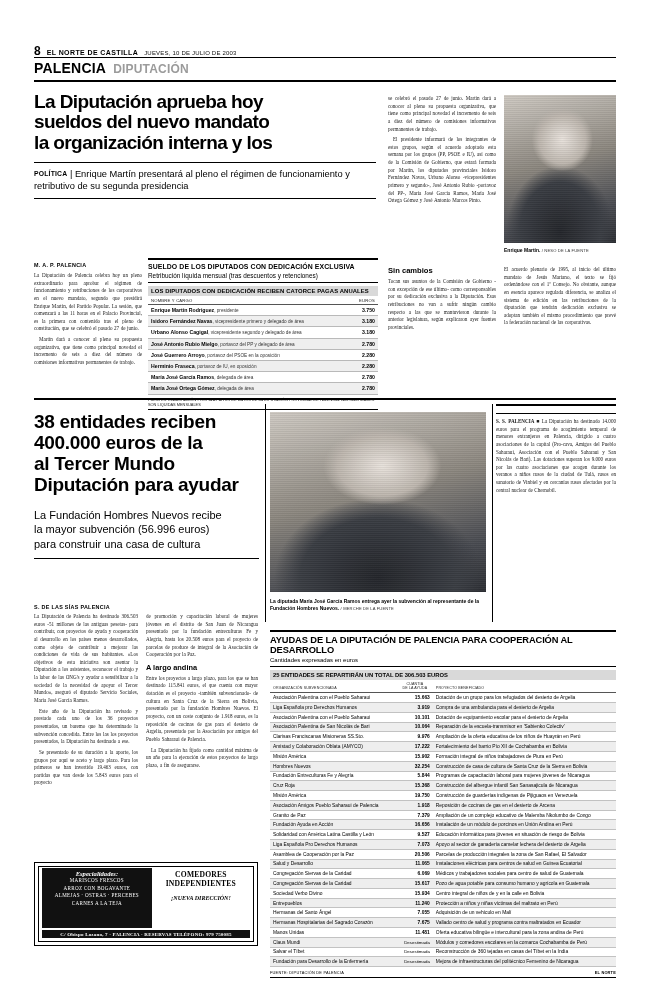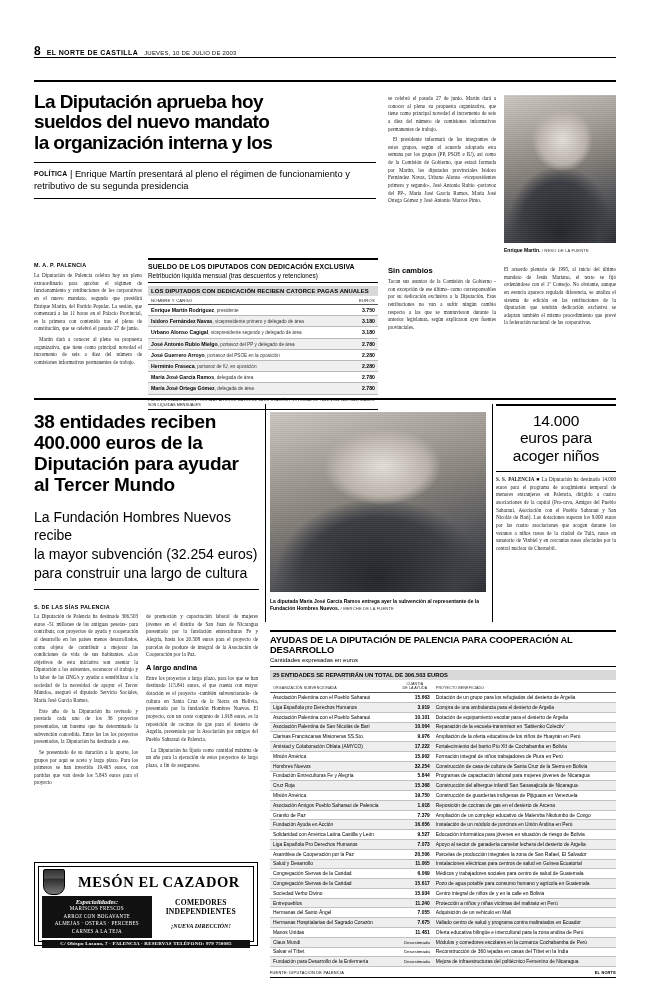--- a/index.html
+++ b/index.html
@@ -72,21 +72,21 @@
   .ib-foot{font-family:"Liberation Sans",sans-serif;font-size:3.9px;line-height:1.35;margin-top:2px;color:#222;}
   .ib-rule-bot{height:1px;background:#000;margin-top:2px;}
 
   
   .div-rule{position:absolute;background:#000;}
 
   
   .story2{position:absolute;left:34px;top:412px;width:225px;}
   .story2 h2{margin:0;font-family:"Liberation Sans",sans-serif;font-weight:bold;font-size:19px;line-height:1.1;letter-spacing:-.3px;}
   .story2 h2 span{display:block;}
-  .deck2{margin-top:12px;font-family:"Liberation Sans",sans-serif;font-size:14px;line-height:1.35;}
+  .deck2{margin-top:12px;font-family:"Liberation Sans",sans-serif;font-size:11px;line-height:1.35;}
   .deck2 span{display:block;}
   .deck2-rule{margin-top:6px;height:1px;background:#000;}
   .byline2{position:absolute;left:34px;top:604px;font-family:"Liberation Sans",sans-serif;font-size:5.4px;font-weight:bold;letter-spacing:.3px;}
   .col-b1{position:absolute;left:34px;top:613px;width:104px;height:238px;overflow:hidden;}
   .col-b2{position:absolute;left:146px;top:613px;width:112px;height:238px;overflow:hidden;}
   .sub-head2{font-family:"Liberation Sans",sans-serif;font-weight:bold;font-size:7.4px;margin:4px 0 3px;}
 
   
   .photo-2{position:absolute;left:270px;top:412px;width:216px;height:180px;}
   .cap-2{position:absolute;left:270px;top:596px;width:216px;}
@@ -139,20 +139,24 @@
 <body>
 
 <div class="page">
 
   <div class="masthead">
     <span class="folio">8</span>
     <span class="paper-name">EL NORTE DE CASTILLA</span>
     <span class="issue-date">JUEVES, 10 DE JULIO DE 2003</span>
   </div>
   <div class="masthead-rule"></div>
+  <div class="section-bar">
+    <span class="section-main">PALENCIA</span>
+    <span class="section-sub">DIPUTACIÓN</span>
+  </div>
   <div class="bar-rule"></div>
 
   <div class="lead">
     <h1>
       <span>La Diputación aprueba hoy</span>
       <span>sueldos del nuevo mandato</span>
       <span>la organización interna y los</span>
     </h1>
     <div class="kicker-rule"></div>
     <div class="subdeck">
@@ -242,27 +246,27 @@
     <div class="ib-foot">FUENTES: ELABORACIÓN PROPIA A PARTIR DE DATOS DE LA DIPUTACIÓN PROVINCIAL DE PALENCIA. LAS CANTIDADES SON LÍQUIDAS MENSUALES</div>
     <div class="ib-rule-bot"></div>
   </div>
 
   <div class="div-rule" style="left:34px;top:398px;width:582px;height:2px;"></div>
 
   <div class="story2">
     <h2>
       <span>38 entidades reciben</span>
       <span>400.000 euros de la</span>
+      <span>al Tercer Mundo</span>
       <span>Diputación para ayudar</span>
-      <span>al Tercer Mundo</span>
     </h2>
     <div class="deck2">
       <span>La Fundación Hombres Nuevos recibe</span>
-      <span>la mayor subvención (32.254 euros)</span>
-      <span>para construir una largo de cultura</span>
+      <span>la mayor subvención (56.996 euros)</span>
+      <span>para construir una casa de cultura</span>
     </div>
     <div class="deck2-rule"></div>
   </div>
 
   <div class="byline2">S. DE LAS SÍAS PALENCIA</div>
 
   <div class="col-b1 txt">
     <p class="first">La Diputación de Palencia ha destinado 306.503 euros -51 millones de las antiguas pesetas- para contribuir, con proyectos de ayuda y cooperación al desarrollo en los países menos desarrollados, como objeto de contribuir a mejorar las condiciones de vida de sus habitantes. «Los objetivos de esta iniciativa son asentar la Diputación a los asistentes, reconocer el trabajo y la labor de las ONG's y ayudar a sensibilizar a la sociedad de la necesidad de apoyar el Tercer Mundo», aseguró el diputado Servicio Sociales, María José García Ramos.</p>
     <p>Este año de la Diputación ha revisado y prestado cada uno de los 36 proyectos presentados, un baremo que ha determinado la subvención concedida. Entre los las los proyectos presentados, la Diputación ha destinado a ese.</p>
     <p>Se presentado de su duración a la aporte, los grupos por aquí se aceto y largo plazo. Para los primeros se han invertido 19.463 euros, con partidas que van desde los 5.843 euros para el proyecto</p>
@@ -283,25 +287,20 @@
   <div class="cap-2 caption">
     <b>La diputada María José García Ramos entrega ayer la subvención al representante de la Fundación Hombres Nuevos.</b>
     <span class="credit">/ MERCHE DE LA FUENTE</span>
   </div>
 
   <div class="vline" style="left:492px;top:404px;height:218px;"></div>
   <div class="vline" style="left:265px;top:404px;height:218px;"></div>
 
   <div class="box14">
     <div class="box14-rule"></div>
-    <h3>
-      <span>14.000</span>
-      <span>euros para</span>
-      <span>acoger niños</span>
-    </h3>
     <div class="box14-rule2"></div>
     <div class="box14-body txt">
       <p class="first"><b>S. S. PALENCIA</b> ■ <span>La Diputación ha destinado 14.000 euros para el programa de acogimiento temporal de menores extranjeros en Palencia, dirigido a cuatro asociaciones de la capital (Pro-cava, Amigos del Pueblo Saharaui, Asociación con el Pueblo Saharaui y San Nicolás de Bari). Las dotaciones superan los 9.000 euros por las cuatro asociaciones que acogen durante los veranos a niños rusos de la ciudad de Tulá, rusos en sanatorio de Vinbiel y en cercanías rusos afectados por la central nuclear de Chernobil.</span></p>
     </div>
   </div>
 
   <div class="aid">
     <div class="aid-rule"></div>
     <h4>AYUDAS DE LA DIPUTACIÓN DE PALENCIA PARA COOPERACIÓN AL DESARROLLO</h4>
     <div class="aid-sub">Cantidades expresadas en euros</div>
@@ -463,24 +462,20 @@
     </table>
     <div class="aid-foot">
       <span>FUENTE: DIPUTACIÓN DE PALENCIA</span>
       <span class="rt">EL NORTE</span>
     </div>
     <div class="aid-rule3"></div>
   </div>
 
   <div class="ad">
     <div class="ad-inner">
-      <div class="ad-top">
-        <div class="crest"></div>
-        <div class="ad-name">MESÓN EL CAZADOR</div>
-      </div>
       <div class="ad-mid">
         <div class="ad-left">
           <div class="ad-esp">Especialidades:</div>
           <div class="ad-li">MARISCOS FRESCOS</div>
           <div class="ad-li">ARROZ CON BOGAVANTE</div>
           <div class="ad-li">ALMEJAS · OSTRAS · PERCEBES</div>
           <div class="ad-li">CARNES A LA TEJA</div>
         </div>
         <div class="ad-right">
           <div class="ad-com">COMEDORES</div>

